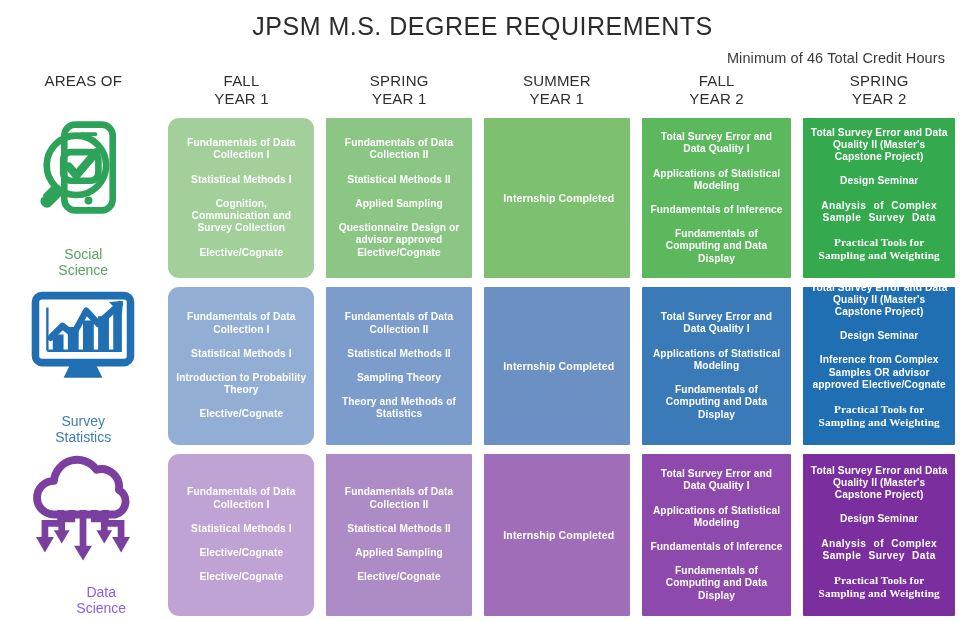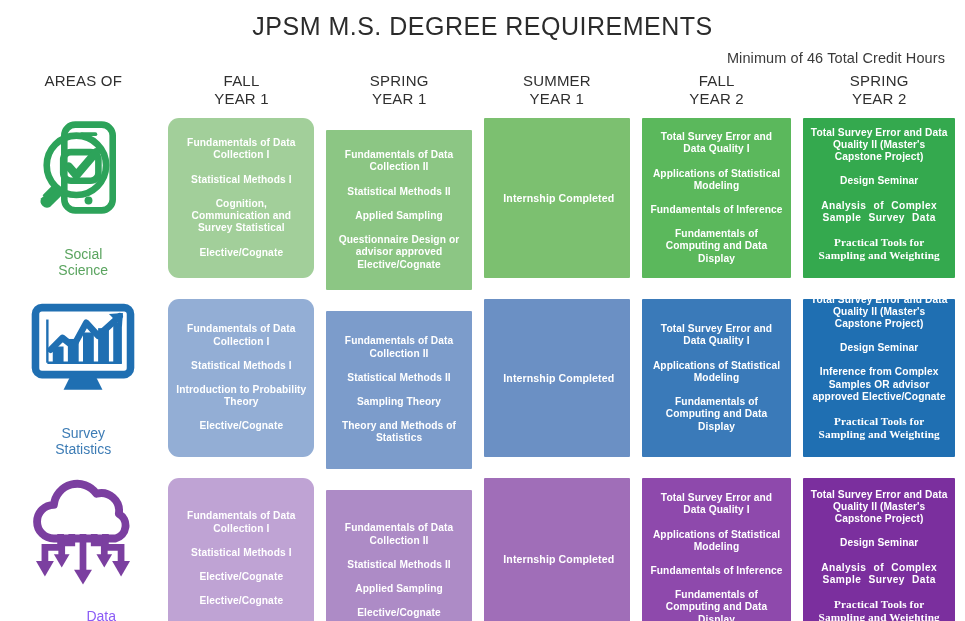--- a/index.html
+++ b/index.html
@@ -105,21 +105,21 @@
     padding: 10px 7px;
     display: flex;
     flex-direction: column;
     justify-content: center;
     align-items: center;
     color: #ffffff;
     margin: 0 6px;
     border-radius: 1px;
   }
   .cell.w1 { width: 147px; border-radius: 11px; }
-  .cell.w2 { width: 147px; margin-top: 12px; }
+  .cell.w2 { width: 147px; }
   .cell.w3 { width: 147px; padding-left: 11px; }
   .cell.w4 { width: 151px; }
   .cell.w5 { width: 153px; justify-content: flex-end; }
 
   .course {
     text-align: center;
     font-size: 10.2px;
     line-height: 12.2px;
     font-weight: 700;
     letter-spacing: 0.1px;
@@ -190,21 +190,21 @@
             <line x1="24" y1="63" x2="15" y2="72" stroke="#2da35a" stroke-width="5"></line>
           </svg>
           <div class="spec-label" style="color: rgb(90, 164, 95);">
             <span>Social</span>
             <span>Science</span>
           </div>
         </div>
         <div class="cell w1" style="background: rgb(162, 207, 154);">
           <div class="course">Fundamentals of Data Collection I</div>
           <div class="course">Statistical Methods I</div>
-          <div class="course">Cognition, Communication and Survey Statistical</div>
+          <div class="course">Cognition, Communication and Survey Collection</div>
           <div class="course">Elective/Cognate</div>
         </div>
         <div class="cell w2" style="background: rgb(140, 198, 132);">
           <div class="course">Fundamentals of Data Collection II</div>
           <div class="course">Statistical Methods II</div>
           <div class="course">Applied Sampling</div>
           <div class="course">Questionnaire Design or advisor approved Elective/Cognate</div>
         </div>
         <div class="cell w3" style="background: rgb(124, 192, 112);">
           <div class="course single">Internship Completed</div>

